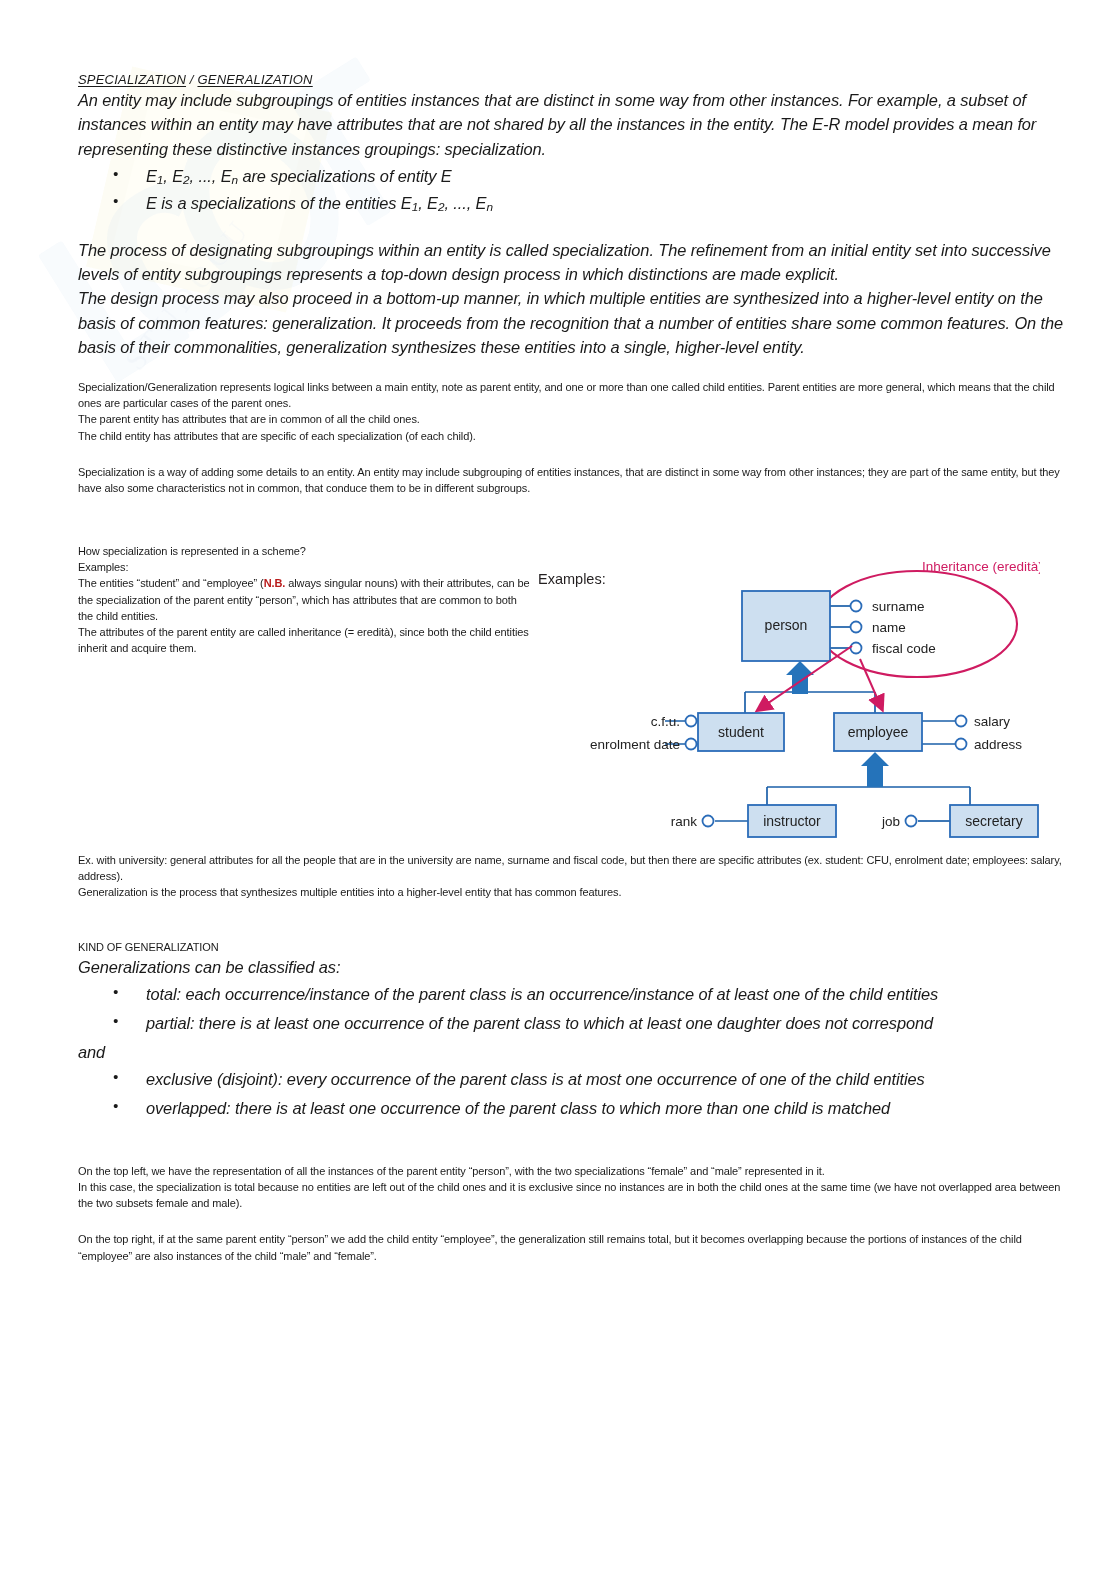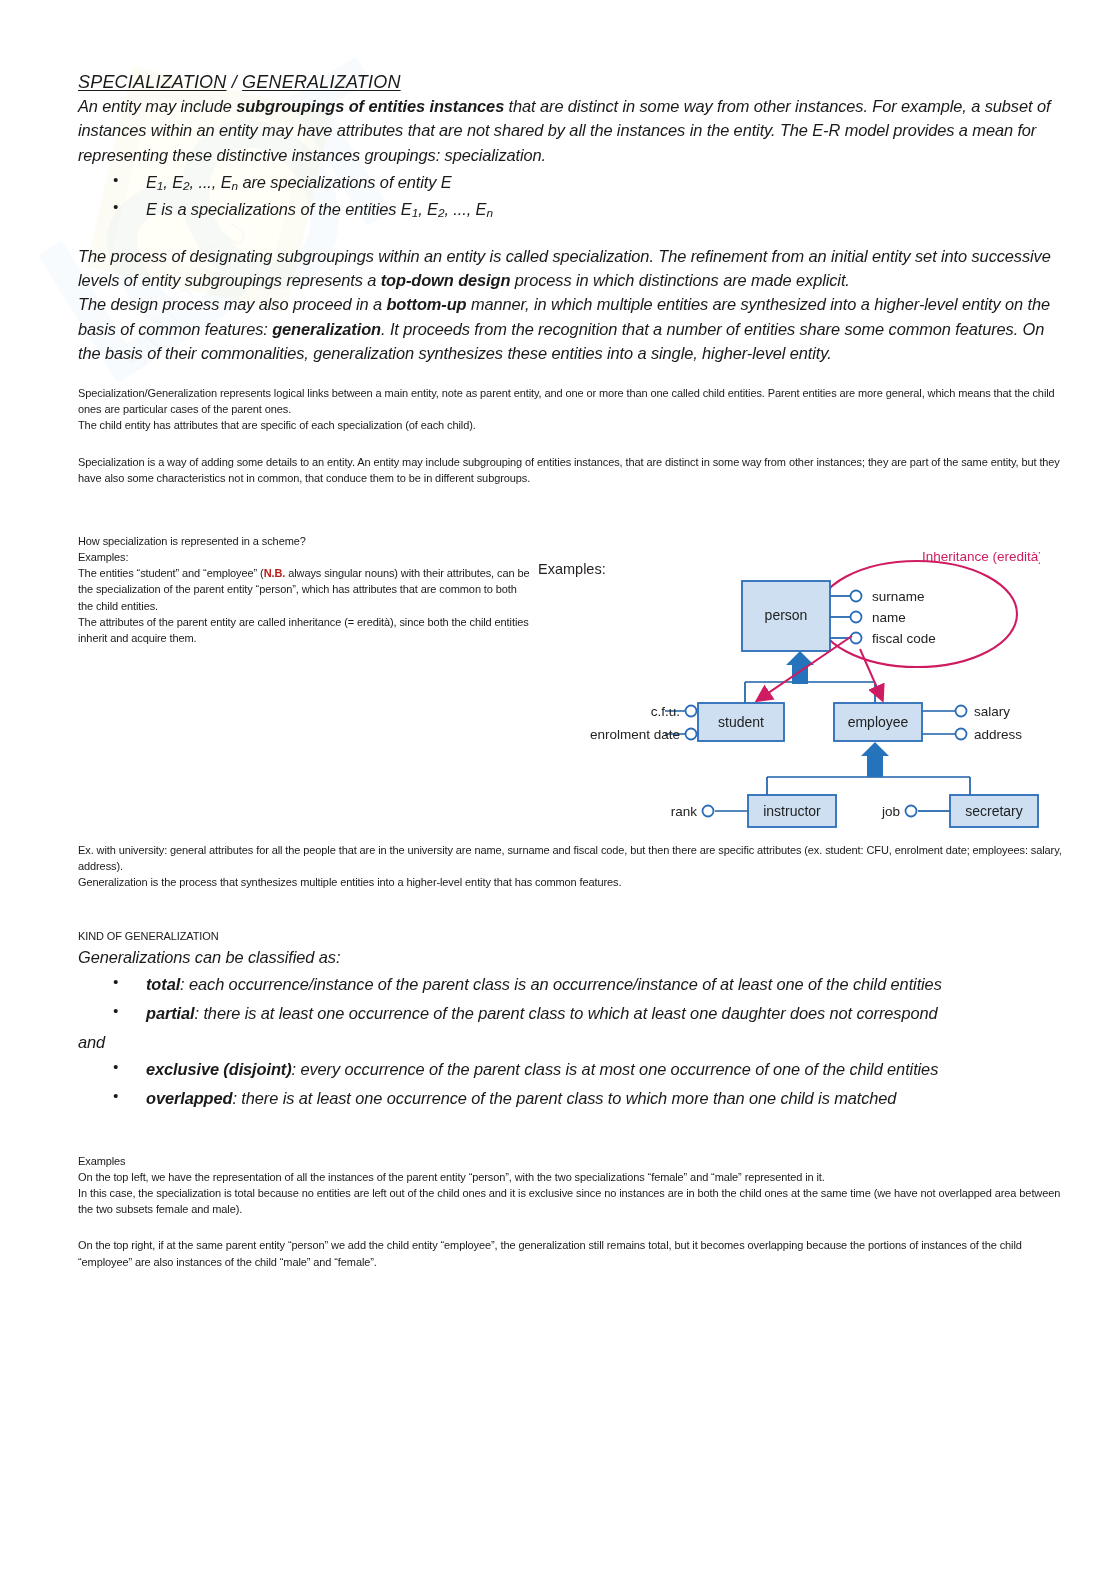--- a/index.html
+++ b/index.html
@@ -44,33 +44,33 @@
   }
   .upr {
     font-size: 11px;
     line-height: 1.47;
     letter-spacing: -0.1px;
   }
 
   h1.doc-title {
     font-style: italic;
     font-weight: 400;
-    font-size: 18px;
+    font-size: 13px;
     margin: 0 0 1px 0;
     letter-spacing: .2px;
   }
   h1.doc-title .u { text-decoration: underline; text-underline-offset: 2px; }
 
   p { margin: 0; }
   .gap-sm { height: 13px; }
   .gap-md { height: 20px; }
   .gap-lg { height: 27px; }
   .gap-xl { height: 38px; }
 
-  b, .b { font-weight: 700; }
+  b, .b { font-weight: 400; }
 
   
   ul.bl { list-style: none; margin: 3px 0 0 0; padding: 0; }
   ul.bl li {
     position: relative;
     padding-left: 68px;
     line-height: 1.52;
     margin-bottom: 2px;
   }
   ul.bl li::before {
@@ -131,20 +131,21 @@
   </ul>
 
   <div class="gap-md"></div>
 
   <p class="tblock ital"><span>The process of designating subgroupings within an entity is called specialization. The refinement from an initial entity set into successive levels of entity subgroupings represents a </span><b>top-down design</b><span> process in which distinctions are made explicit.</span></p>
   <p class="tblock ital"><span>The design process may also proceed in a </span><b>bottom-up</b><span> manner, in which multiple entities are synthesized into a higher-level entity on the basis of common features: </span><b>generalization</b><span>. It proceeds from the recognition that a number of entities share some common features. On the basis of their commonalities, generalization synthesizes these entities into a single, higher-level entity.</span></p>
 
   <div class="gap-md"></div>
 
   <p class="tblock upr">Specialization/Generalization represents logical links between a main entity, note as parent entity, and one or more than one called child entities. Parent entities are more general, which means that the child ones are particular cases of the parent ones.</p>
+  <p class="tblock upr">The parent entity has attributes that are in common of all the child ones.</p>
   <p class="tblock upr">The child entity has attributes that are specific of each specialization (of each child).</p>
 
   <div class="gap-md"></div>
 
   <p class="tblock upr">Specialization is a way of adding some details to an entity. An entity may include subgrouping of entities instances, that are distinct in some way from other instances; they are part of the same entity, but they have also some characteristics not in common, that conduce them to be in different subgroups.</p>
 
   <div class="gap-md"></div>
 
 
   <div class="gap-lg"></div>
@@ -266,21 +267,20 @@
 
   <p class="tblock ital">and</p>
 
   <ul class="bl tight ital">
     <li><b>exclusive (disjoint)</b><span>: every occurrence of the parent class is at most one occurrence of one of the child entities</span></li>
     <li><b>overlapped</b><span>: there is at least one occurrence of the parent class to which more than one child is matched</span></li>
   </ul>
 
   <div class="gap-xl"></div>
 
-  <p class="tblock upr">Examples</p>
   <p class="tblock upr">On the top left, we have the representation of all the instances of the parent entity “person”, with the two specializations “female” and “male” represented in it.</p>
   <p class="tblock upr">In this case, the specialization is total because no entities are left out of the child ones and it is exclusive since no instances are in both the child ones at the same time (we have not overlapped area between the two subsets female and male).</p>
 
   <div class="gap-md"></div>
 
   <p class="tblock upr">On the top right, if at the same parent entity “person” we add the child entity “employee”, the generalization still remains total, but it becomes overlapping because the portions of instances of the child “employee” are also instances of the child “male” and “female”.</p>
 
 </div>
 
 </body></html>

